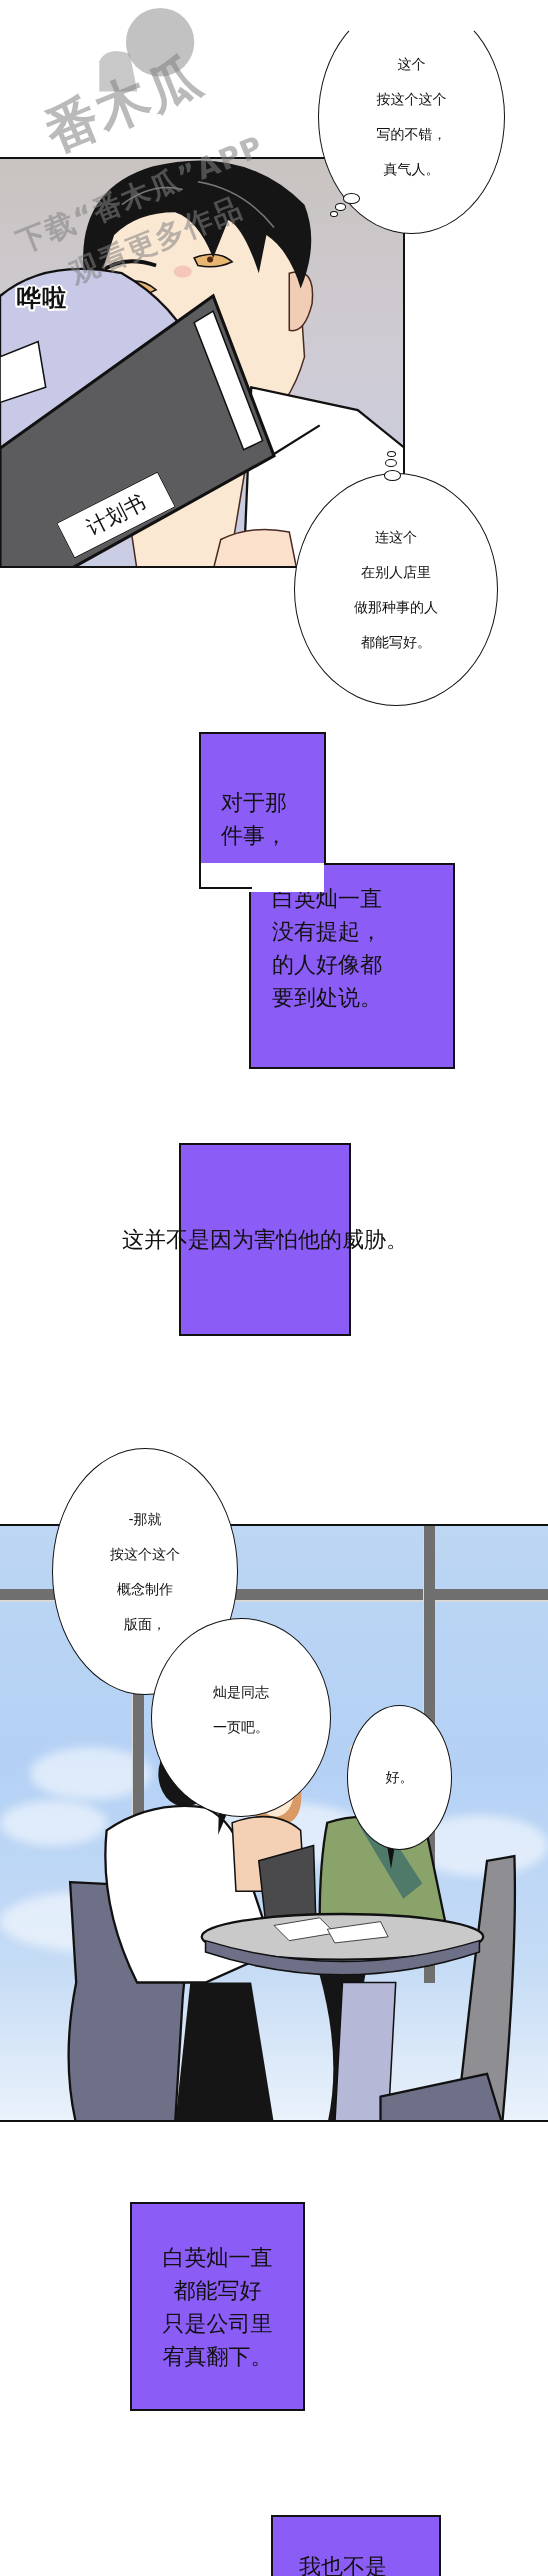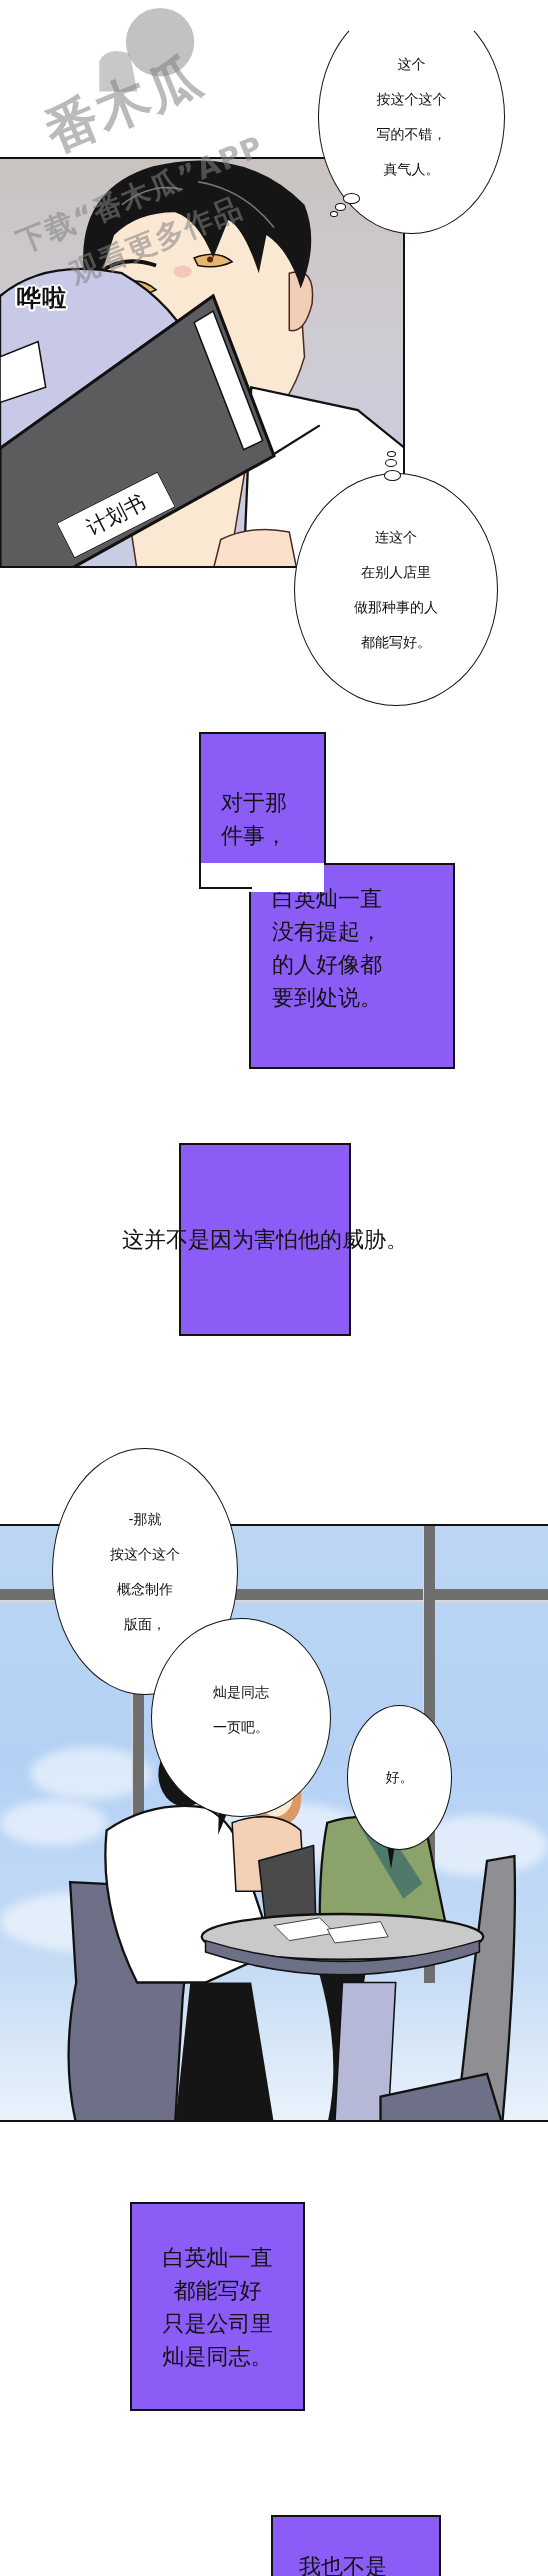--- a/index.html
+++ b/index.html
@@ -191,21 +191,21 @@
 
 <div class="abs bubble" style="left:347px; top:1705px; width:105px; height:145px;">
   <span class="line">好。</span>
 </div>
 <div class="abs" style="left:387px; top:1845px; width:0; height:0; border-left:4.6px solid transparent; border-right:4.6px solid transparent; border-top:24px solid #111; z-index:4;"></div>
 
 <div class="abs cap" style="left:130px; top:2202px; width:175px; height:209px; display:flex; flex-direction:column; justify-content:center; align-items:center;">
   <span class="line">白英灿一直</span>
   <span class="line">都能写好</span>
   <span class="line">只是公司里</span>
-  <span class="line">灿是同志。</span>
+  <span class="line">宥真翻下。</span>
 </div>
 
 <div class="abs cap" style="left:271px; top:2515px; width:170px; height:84px; border-bottom:none;">
   <div style="position:absolute; left:26px; top:33px;">
     <span class="line">我也不是</span>
   </div>
 </div>
 
 
 </body></html>

